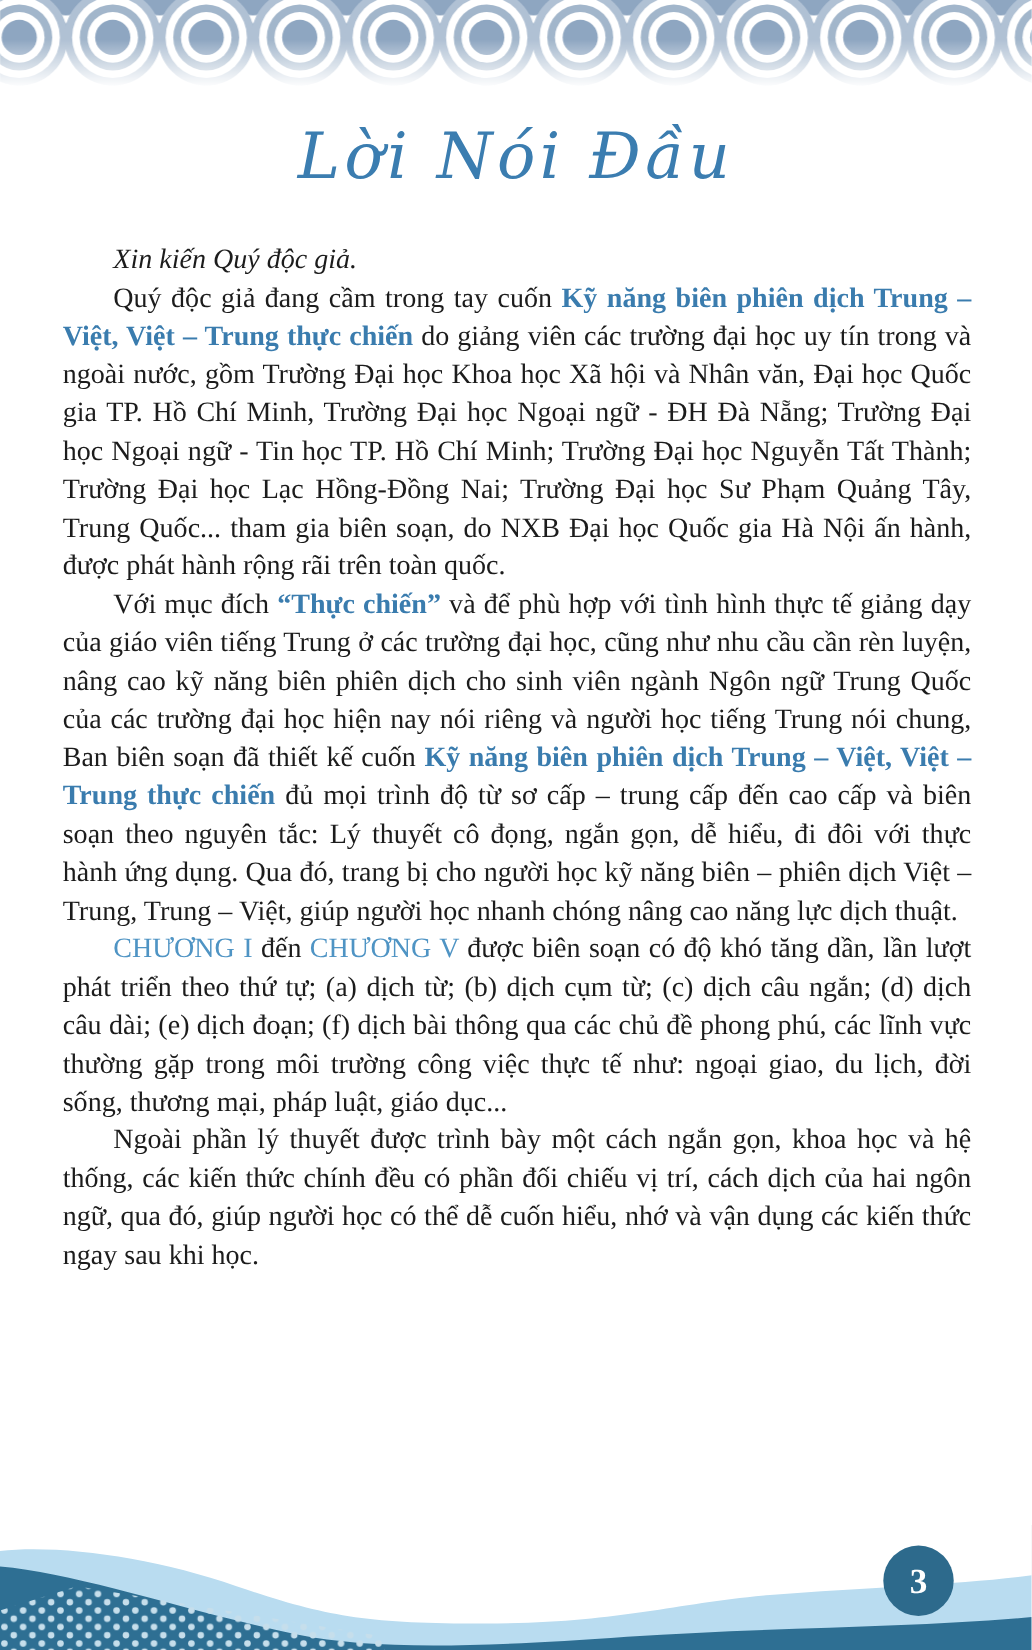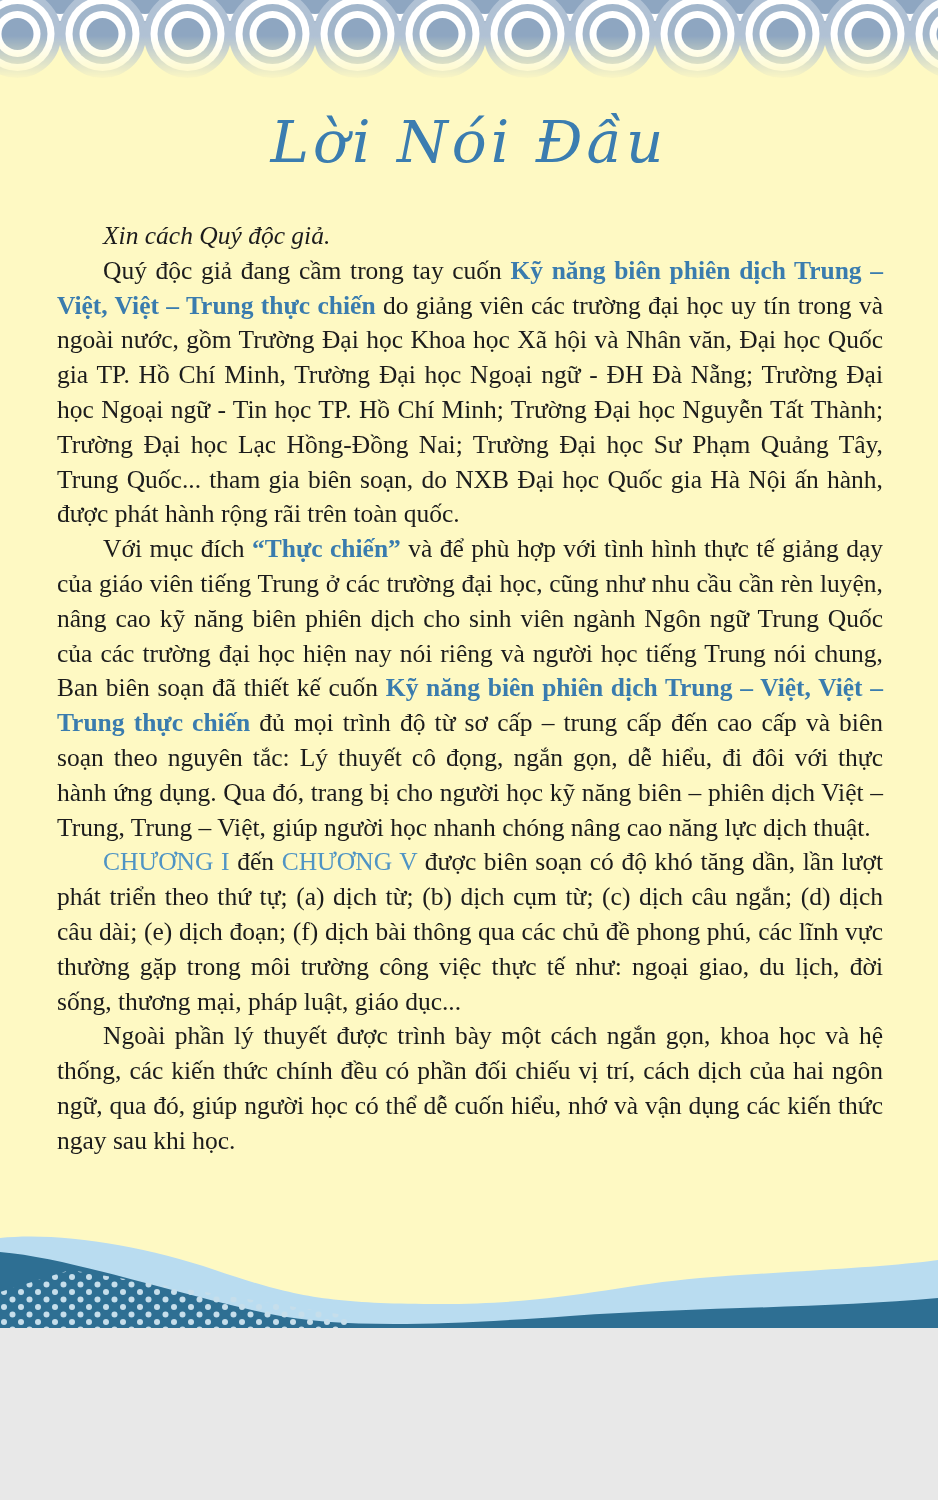--- a/index.html
+++ b/index.html
@@ -1,20 +1,20 @@
 <!DOCTYPE html>
 <html style="--title-blue: #3b7db0; --accent-blue: #3a7cae; --caps-blue: #4f94c4; --text: #1c1c1c; --pattern-outer: #b0c1d4; --pattern-mid: #a2b6cb; --pattern-center: #8ea6c1; --footer-light: #b9dcf0; --footer-dark: #2e6f93; --footer-dots: #c6deeb; --page-circle: #2d6a8c;"><head>
 <meta charset="utf-8">
 <style>
   html,body{margin:0;padding:0;background:#e8e8e8;}
   .page{
     position:relative;
-    width:938px;height:1328px;
+    width:938px;height:1500px;
     margin:0 auto;
-    background:#fef9c3;
+    background:#ffffff;
     overflow:hidden;
     font-family:"Liberation Serif","DejaVu Serif",serif;
   }
   
   .top-waves{position:absolute;top:0;left:0;display:block;}
   
   .title{
     position:absolute;top:108px;left:0;right:0;
     margin:0;text-align:center;
     font-family:"DejaVu Serif","Liberation Serif",serif;
@@ -106,21 +106,21 @@
         <use href="#sgScale" x="697.5" y="34"></use>
         <use href="#sgScale" x="782.5" y="34"></use>
         <use href="#sgScale" x="867.5" y="34"></use>
         <use href="#sgScale" x="952.5" y="34"></use>
       </g>
   </svg>
 
   <h1 class="title">Lời Nói Đầu</h1>
 
   <div class="body-text" id="paragraphs">
-      <p class="para"><span class="run-italic">Xin cách Quý độc giả.</span></p>
+      <p class="para"><span class="run-italic">Xin kiến Quý độc giả.</span></p>
       <p class="para"><span class="run-normal">Quý độc giả đang cầm trong tay cuốn </span><span class="run-bold-blue">Kỹ năng biên phiên dịch Trung – Việt, Việt – Trung thực chiến</span><span class="run-normal"> do giảng viên các trường đại học uy tín trong và ngoài nước, gồm Trường Đại học Khoa học Xã hội và Nhân văn, Đại học Quốc gia TP. Hồ Chí Minh, Trường Đại học Ngoại ngữ - ĐH Đà Nẵng; Trường Đại học Ngoại ngữ - Tin học TP. Hồ Chí Minh; Trường Đại học Nguyễn Tất Thành; Trường Đại học Lạc Hồng-Đồng Nai; Trường Đại học Sư Phạm Quảng Tây, Trung Quốc... tham gia biên soạn, do NXB Đại học Quốc gia Hà Nội ấn hành, được phát hành rộng rãi trên toàn quốc.</span></p>
       <p class="para"><span class="run-normal">Với mục đích </span><span class="run-bold-italic-blue">“Thực chiến”</span><span class="run-normal"> và để phù hợp với tình hình thực tế giảng dạy của giáo viên tiếng Trung ở các trường đại học, cũng như nhu cầu cần rèn luyện, nâng cao kỹ năng biên phiên dịch cho sinh viên ngành Ngôn ngữ Trung Quốc của các trường đại học hiện nay nói riêng và người học tiếng Trung nói chung, Ban biên soạn đã thiết kế cuốn </span><span class="run-bold-blue">Kỹ năng biên phiên dịch Trung – Việt, Việt – Trung thực chiến</span><span class="run-normal"> đủ mọi trình độ từ sơ cấp – trung cấp đến cao cấp và biên soạn theo nguyên tắc: Lý thuyết cô đọng, ngắn gọn, dễ hiểu, đi đôi với thực hành ứng dụng. Qua đó, trang bị cho người học kỹ năng biên – phiên dịch Việt – Trung, Trung – Việt, giúp người học nhanh chóng nâng cao năng lực dịch thuật.</span></p>
       <p class="para"><span class="run-caps-blue">CHƯƠNG I</span><span class="run-normal"> đến </span><span class="run-caps-blue">CHƯƠNG V</span><span class="run-normal"> được biên soạn có độ khó tăng dần, lần lượt phát triển theo thứ tự; (a) dịch từ; (b) dịch cụm từ; (c) dịch câu ngắn; (d) dịch câu dài; (e) dịch đoạn; (f) dịch bài thông qua các chủ đề phong phú, các lĩnh vực thường gặp trong môi trường công việc thực tế như: ngoại giao, du lịch, đời sống, thương mại, pháp luật, giáo dục...</span></p>
       <p class="para"><span class="run-normal">Ngoài phần lý thuyết được trình bày một cách ngắn gọn, khoa học và hệ thống, các kiến thức chính đều có phần đối chiếu vị trí, cách dịch của hai ngôn ngữ, qua đó, giúp người học có thể dễ cuốn hiểu, nhớ và vận dụng các kiến thức ngay sau khi học.</span></p>
     </div>
 
   <svg class="footer-waves" width="938" height="100" viewBox="0 0 938 100">
     <defs>
       <pattern id="dotp" width="17" height="15" patternUnits="userSpaceOnUse">
         <circle cx="4" cy="4" r="3" fill="var(--footer-dots,#c6deeb)"></circle>

